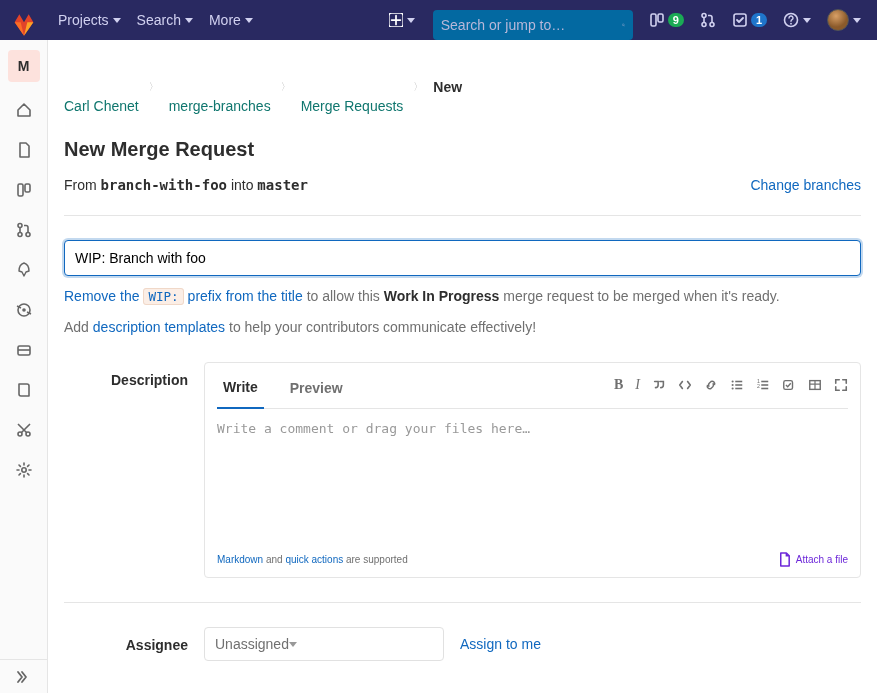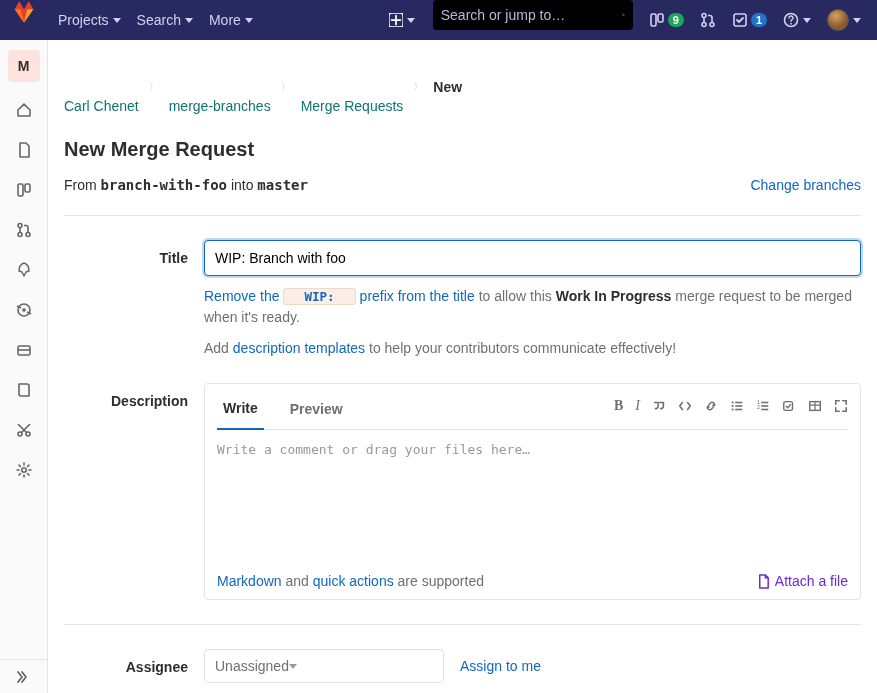--- a/index.html
+++ b/index.html
@@ -12,21 +12,21 @@
     height: 693px;
     overflow: hidden;
     position: relative;
   }
 
   
   .navbar {
     height: 40px;
     background: #292961;
     display: flex;
-    align-items: flex-start;
+    align-items: flex-end;
     padding: 0 8px 0 12px;
     color: #d1d1f0;
     font-size: 14px;
   }
   .navbar-logo { width: 24px; height: 24px; margin-right: 14px; }
   .nav-group-left { display: flex; align-items: center; }
   .nav-link {
     display: flex; align-items: center;
     padding: 0 8px;
     height: 40px;
@@ -40,21 +40,21 @@
     border-left: 4px solid transparent;
     border-right: 4px solid transparent;
     border-top: 5px solid currentColor;
   }
   .nav-spacer { flex: 1; }
   .nav-plus { display:flex; align-items:center; padding:0 10px; height:40px; cursor:pointer; }
   .nav-plus svg { margin-right:4px; }
 
   .search-wrap {
     display: flex; align-items: center;
-    background: #000000;
+    background: #0369a1;
     border-radius: 4px;
     height: 30px;
     width: 200px;
     margin: 0 8px;
     padding: 0 8px;
     color: #b8b8d9;
   }
   .search-wrap input {
     flex: 1;
     background: transparent;
@@ -183,23 +183,22 @@
     border-radius: 4px;
     outline: none;
     box-shadow: 0 0 0 2px rgba(16,104,191,0.25);
   }
   .help-text { color: #707070; margin-top: 10px; line-height: 1.5; }
   .help-text code {
     font-family: Menlo, Consolas, monospace;
     background: #fbeee6;
     border: 1px solid #f0d8c8;
     border-radius: 3px;
-    padding: 0 20px;
+    padding: 0 4px;
     font-size: 90%;
-    font-weight: bold;
   }
   .strong { font-weight: 700; color: #2e2e2e; }
 
   .editor-box {
     border: 1px solid #e5e5e5;
     border-radius: 4px;
     background: #fff;
   }
   .editor-tabs {
     display: flex; align-items: center;
@@ -232,23 +231,23 @@
     outline: none;
     resize: none;
     padding: 12px;
     font-family: Menlo, Consolas, monospace;
     font-size: 13px;
     min-height: 130px;
     color: #2e2e2e;
   }
   .editor-textarea::placeholder { color: #999; }
   .editor-footer {
-    display: flex; justify-content: space-between; 
+    display: flex; justify-content: space-between; align-items:center;
     padding: 10px 12px;
-    font-size: 14px;
+    font-size: 10px;
     color: #707070;
   }
   .editor-footer .attach { color:#6d28d9; display:flex; align-items:center; cursor:pointer; }
   .editor-footer .attach svg { margin-right:4px; }
 
   .assignee-sep { border: none; border-top: 1px solid #e5e5e5; margin: 16px 0 24px; }
   .dropdown {
     display: inline-flex; align-items: center; 
     width: 240px; height: 34px;
     border: 1px solid #e1e1e1;
@@ -423,21 +422,20 @@
   <h1 class="page-title">New Merge Request</h1>
 
   <div class="branch-row">
     <div>
       <span>From </span><span class="mono">branch-with-foo</span><span> into </span><span class="mono">master</span>
     </div>
     <span class="link">Change branches</span>
   </div>
 
   <div class="form-row">
-    <div class="form-label">Title</div>
     <div class="form-body">
       <input class="title-input" type="text" value="WIP: Branch with foo" style="">
       <div class="help-text">
         <span class="link"><span>Remove the </span><code>WIP:</code><span> prefix from the title</span></span><span> to allow this </span><span class="strong">Work In Progress</span><span> merge request to be merged when it's ready.</span>
       </div>
       <div class="help-text">
         <span>Add </span><span class="link">description templates</span><span> to help your contributors communicate effectively!</span>
       </div>
     </div>
   </div>

